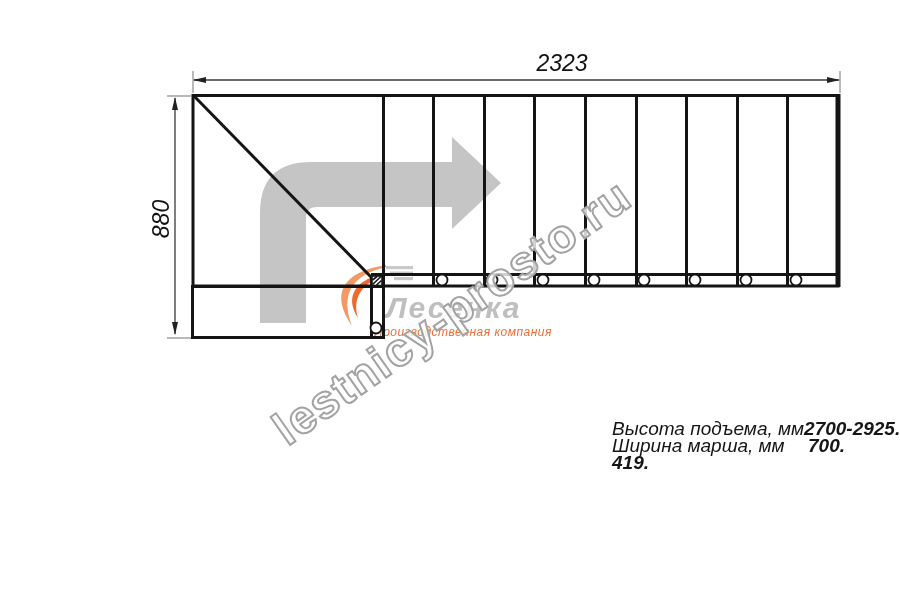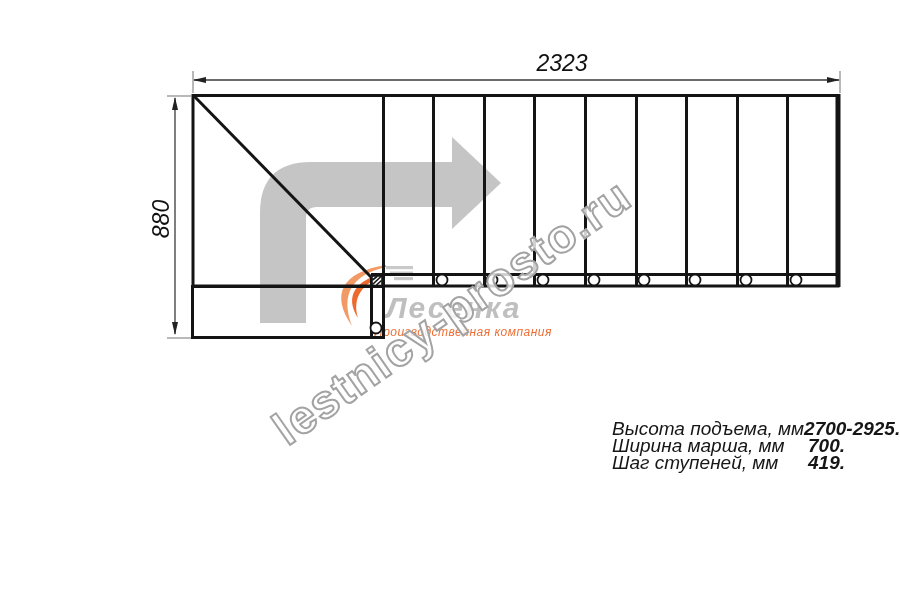--- a/index.html
+++ b/index.html
@@ -108,17 +108,16 @@
   <div class="spec-table" id="spec-table">
       <div class="spec-row">
         <span class="spec-label">Высота подъема, мм</span>
         <span class="spec-value">2700-2925.</span>
       </div>
       <div class="spec-row">
         <span class="spec-label">Ширина марша, мм</span>
         <span class="spec-value">700.</span>
       </div>
       <div class="spec-row">
-        <span class="spec-label">Шаг ступеней, мм</span>
         <span class="spec-value">419.</span>
       </div>
     </div>
 </div>
 
 </body></html>

